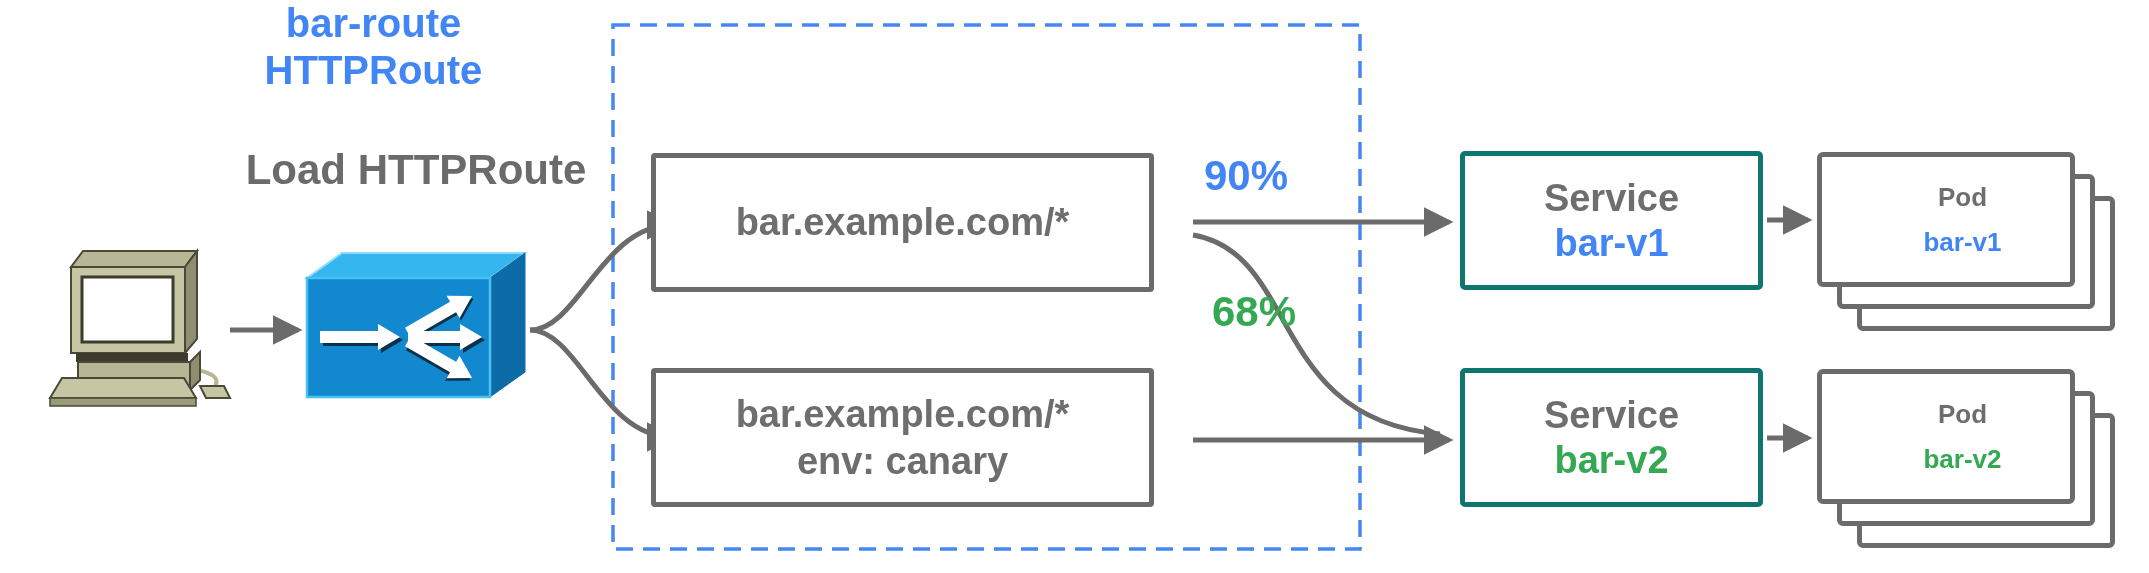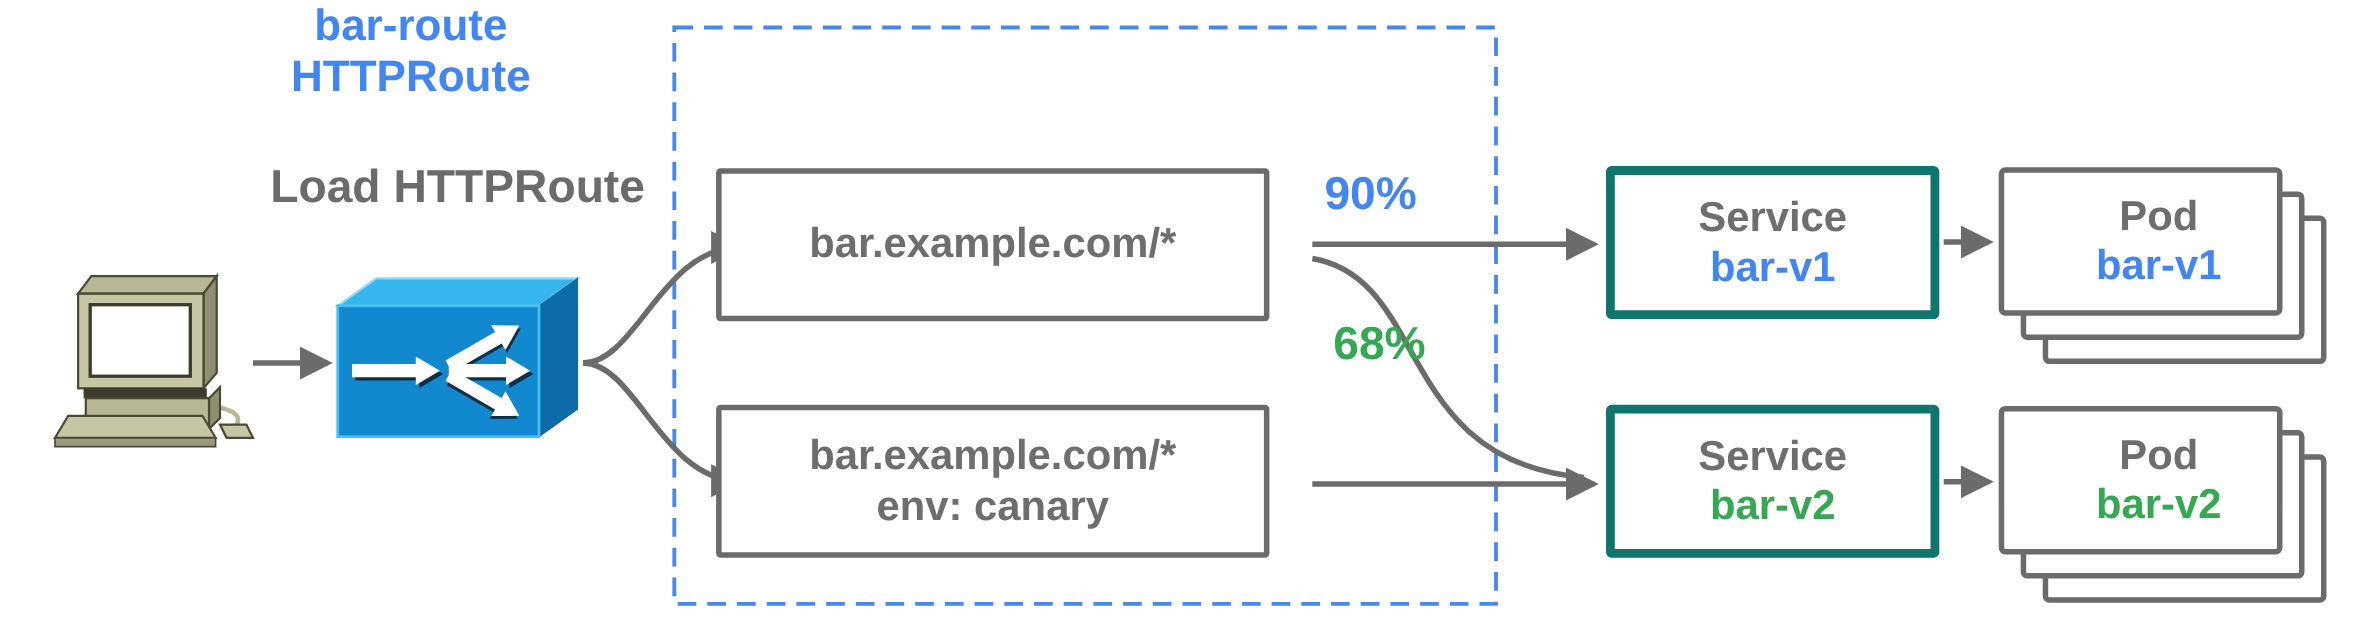--- a/index.html
+++ b/index.html
@@ -23,38 +23,38 @@
   }
   .rule-1{top:153px;}
   .rule-2{top:368px;}
 
   .pct{position:absolute;font-weight:bold;font-size:42px;}
   .pct-90{left:1204px;top:152px;color:#4285f4;}
   .pct-10{left:1212px;top:288px;color:#34a853;}
 
   .node-box{
     position:absolute;left:1460px;width:303px;height:139px;box-sizing:border-box;
-    background:#ffffff;border:8px solid #0f766e;border-radius:5px;
+    background:#ffffff;border:5px solid #0f766e;border-radius:5px;
     display:flex;flex-direction:column;align-items:center;justify-content:center;
     color:#6e6e6e;font-weight:bold;font-size:38px;line-height:45px;text-align:center;
   }
   .service-1{top:151px;}
   .service-2{top:368px;}
 
   .pod-stack{position:absolute;left:1817px;width:298px;height:179px;}
   .pod-1{top:152px;}
   .pod-2{top:369px;}
   .pod-card{
     position:absolute;width:258px;height:135px;box-sizing:border-box;
     background:#ffffff;border:5px solid #6b6b6b;border-radius:6px;
   }
   .pod-back-2{left:40px;top:44px;}
   .pod-back-1{left:20px;top:22px;}
   .pod-front{left:0;top:0;display:flex;flex-direction:column;align-items:center;justify-content:center;
-    color:#6e6e6e;font-weight:bold;font-size:38px;line-height:45px;text-align:center;padding-left:33px;}
+    color:#6e6e6e;font-weight:bold;font-size:26px;line-height:45px;text-align:center;padding-left:33px;}
 </style>
 </head>
 <body>
 
 <div class="canvas">
 
   <svg class="layer" width="2149" height="573" viewBox="0 0 2149 573">
     <defs>
       <marker id="arrowhead" viewBox="0 0 10 10" refX="8.5" refY="5" markerWidth="6" markerHeight="6" orient="auto" markerUnits="strokeWidth">
         <path d="M0,0 L10,5 L0,10 z" fill="#6b6b6b"></path>

